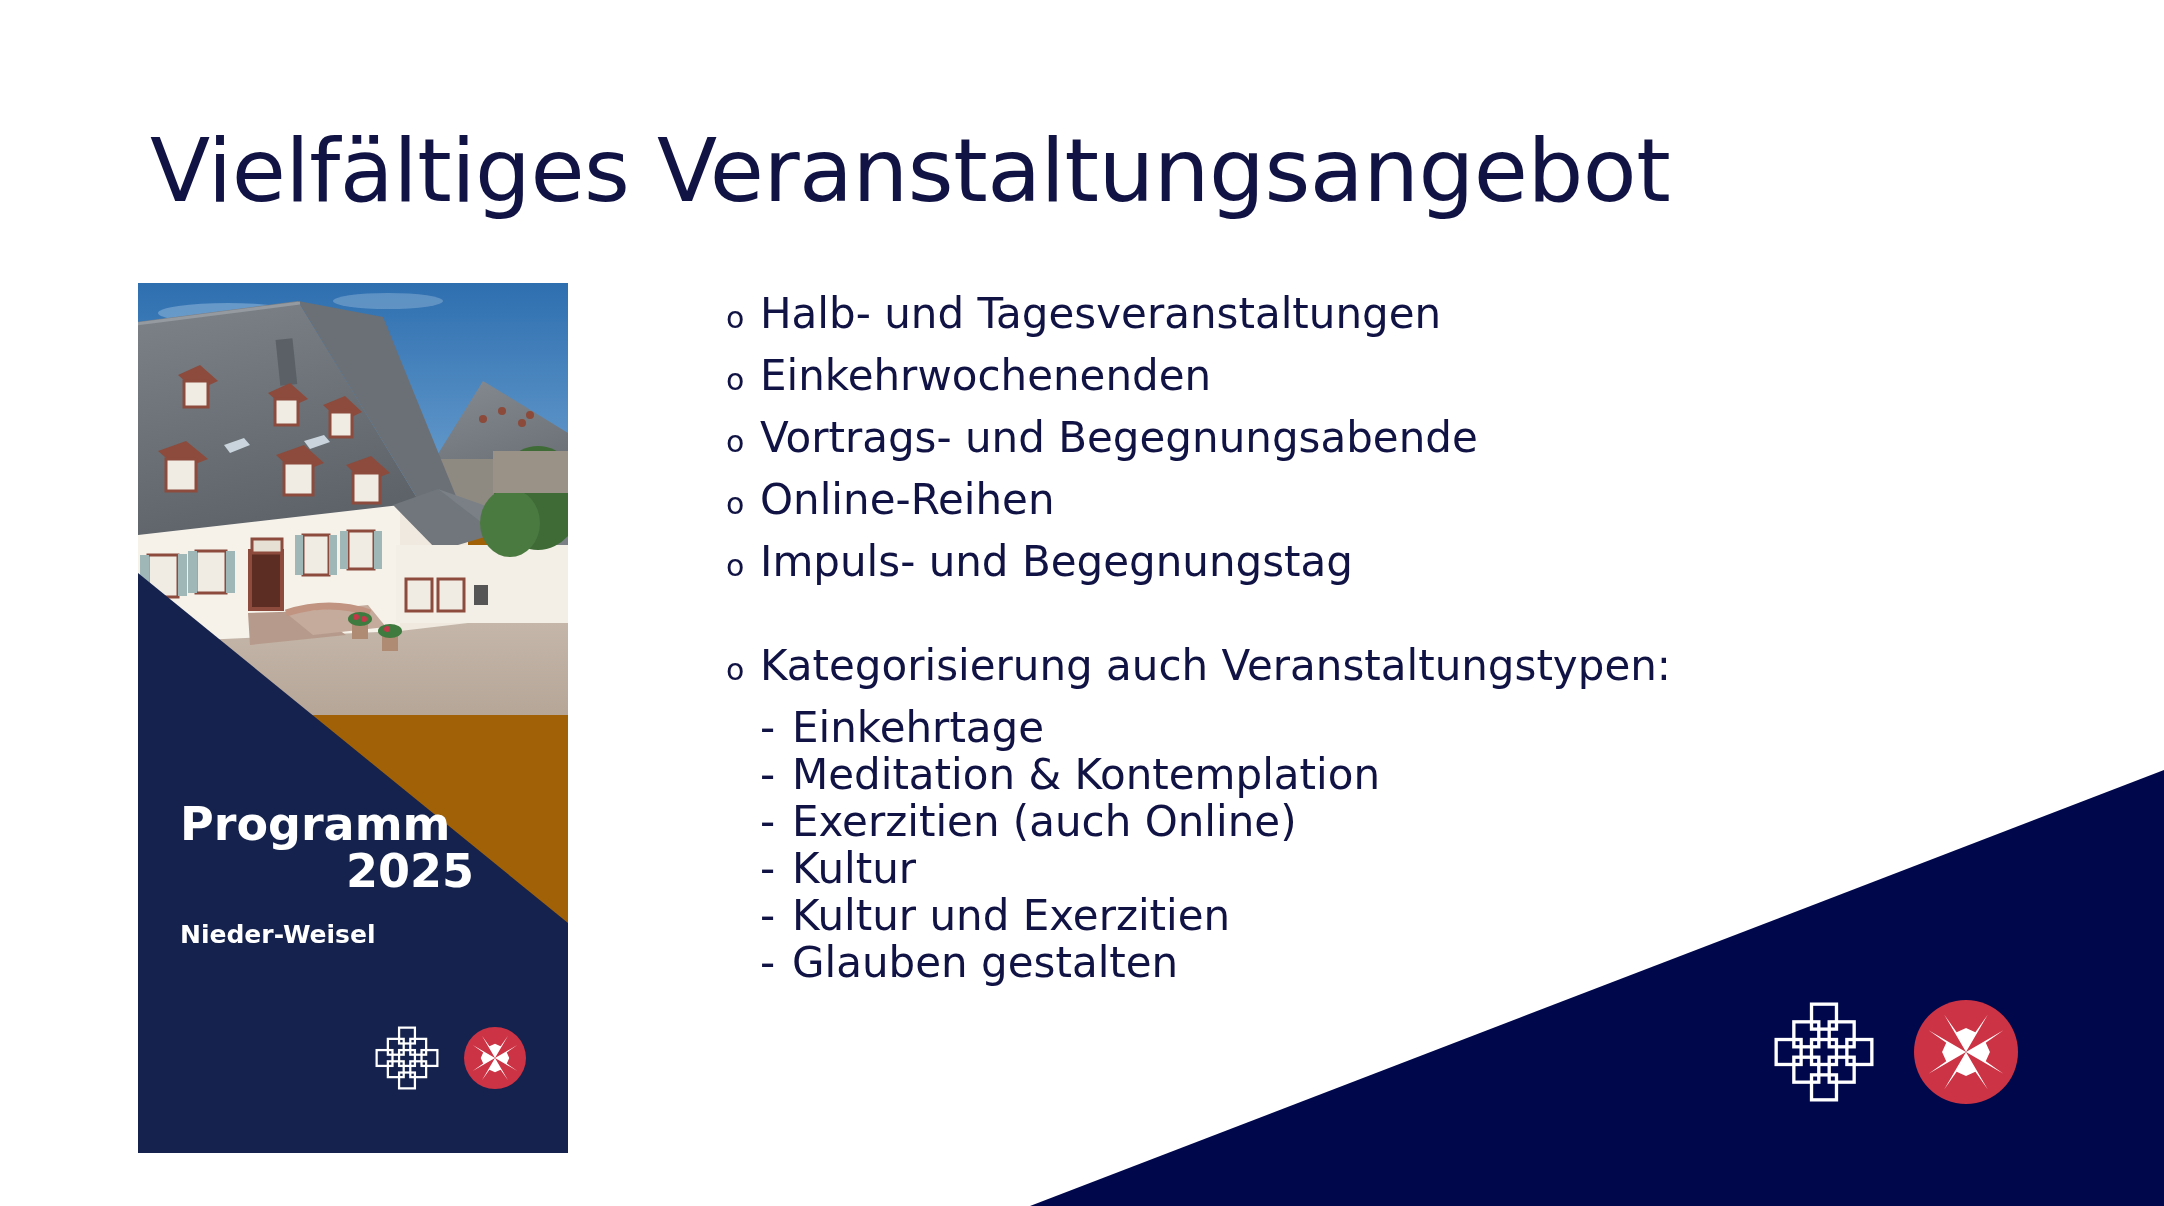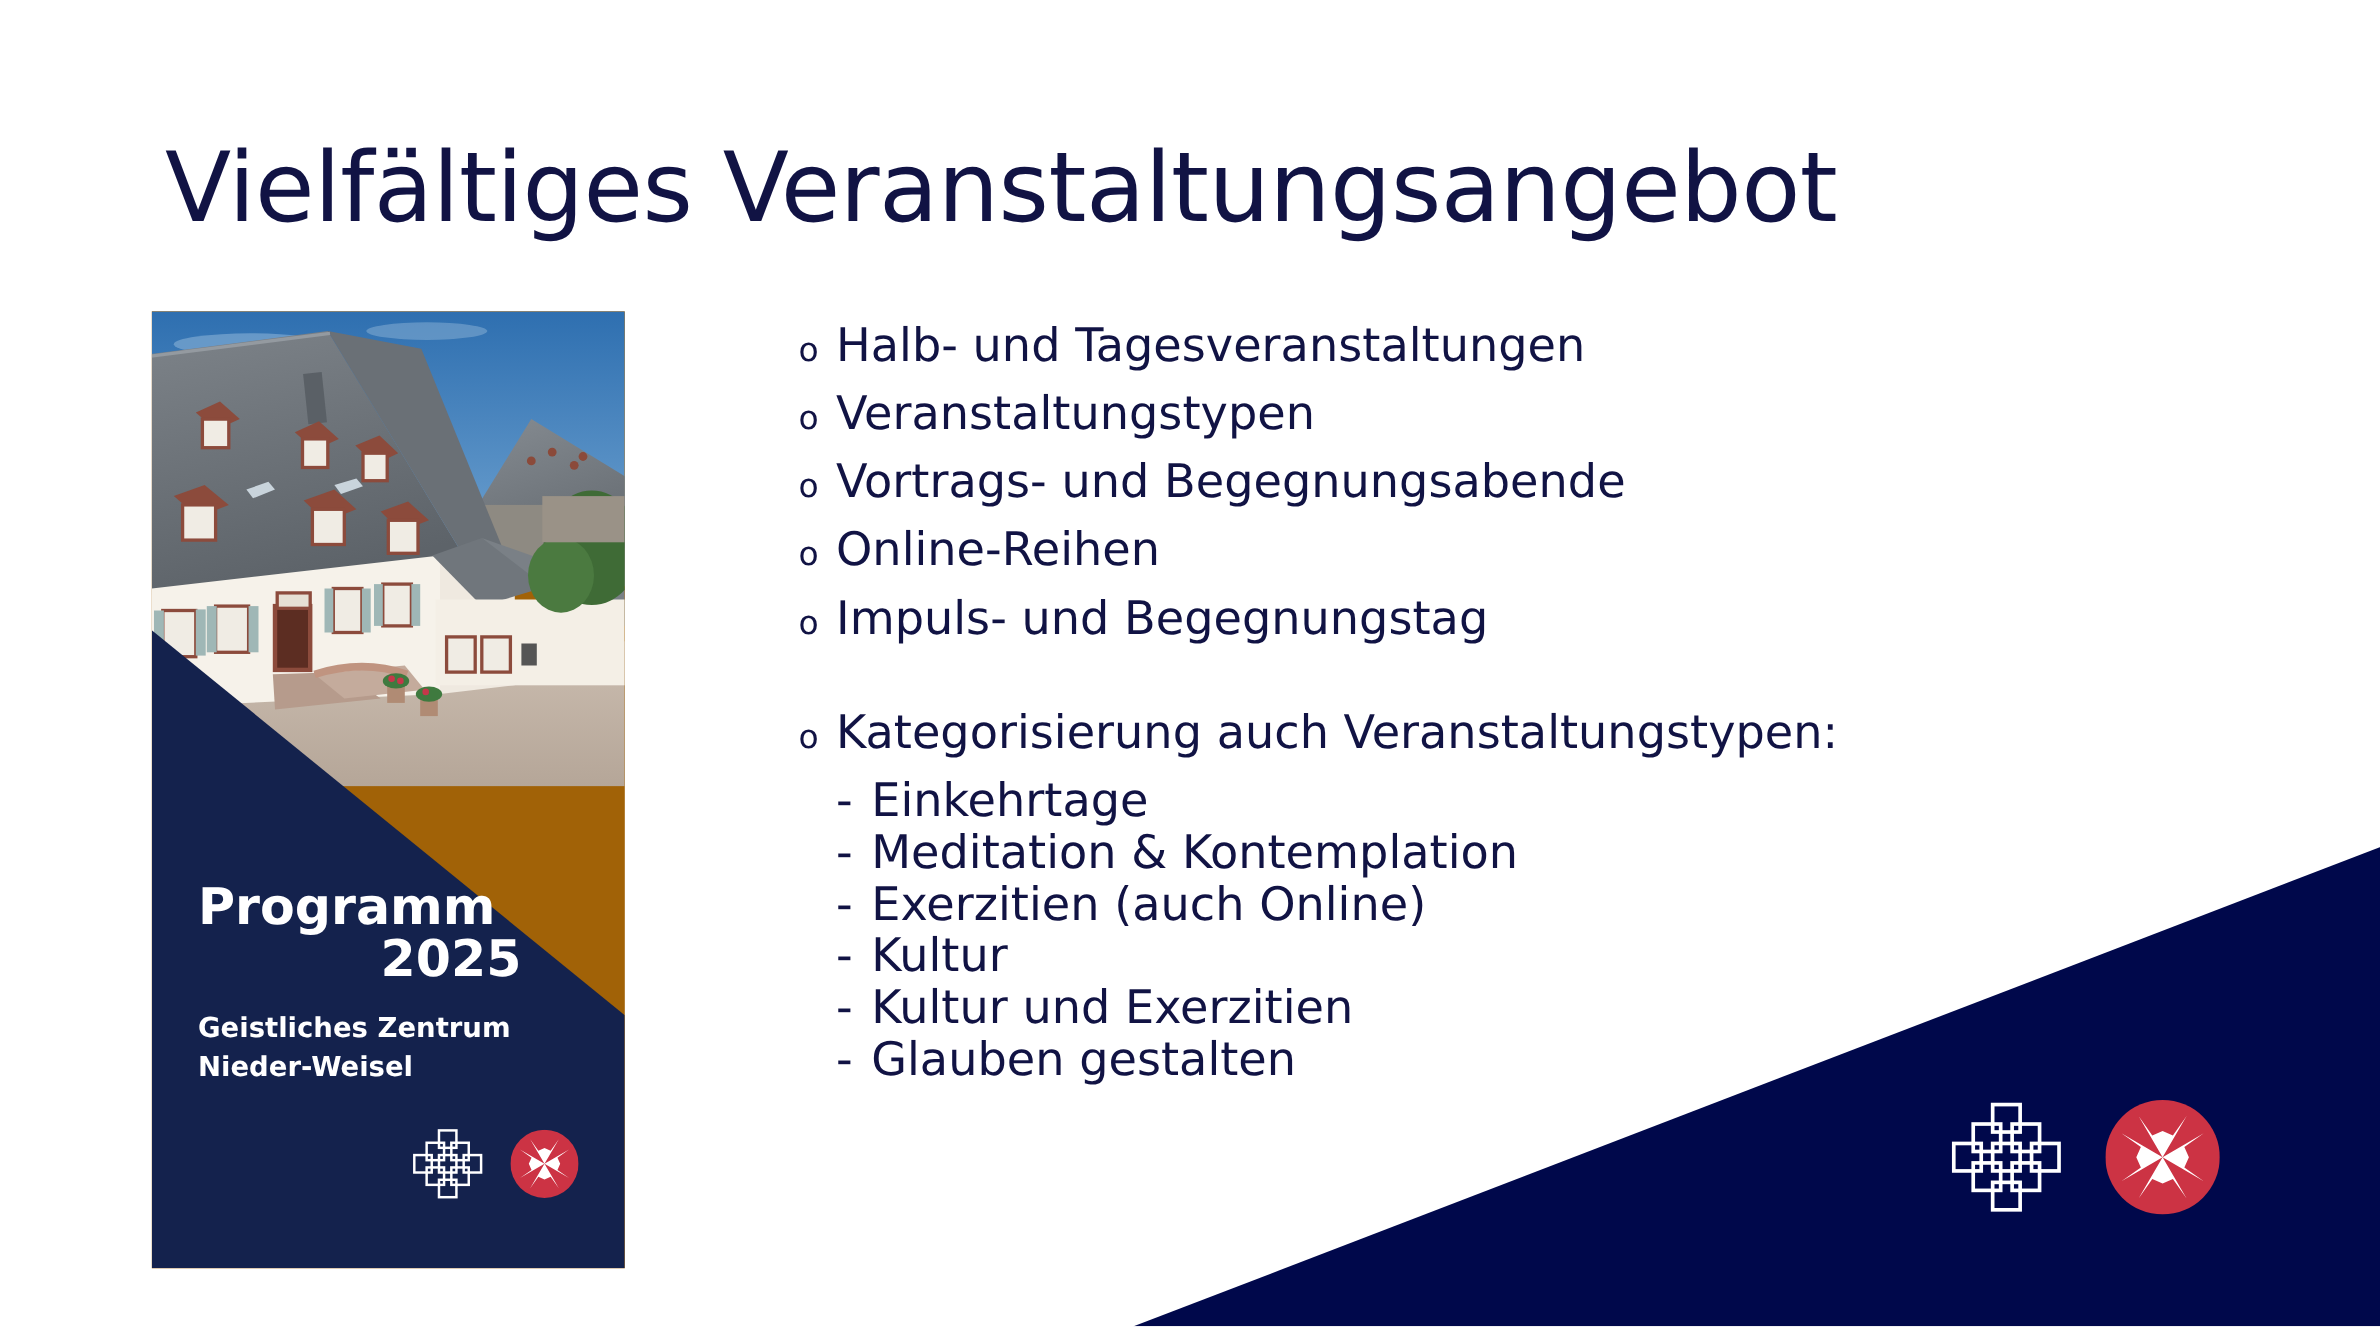--- a/index.html
+++ b/index.html
@@ -294,21 +294,20 @@
         <rect x="355" y="168" width="75" height="42" fill="#9a9287"></rect>
       </svg>
     </div>
 
     <div class="brochure-navy"></div>
 
     <div class="brochure-text">
       <div class="brochure-programm">Programm</div>
       <div class="brochure-year">2025</div>
       <div class="brochure-sub">
-        <div>Geistliches Zentrum</div>
         <div>Nieder-Weisel</div>
       </div>
     </div>
 
     <div class="brochure-logos">
       <span>
         <svg width="66" height="66" viewBox="0 0 100 100" aria-hidden="true">
           <g fill="none" stroke="#ffffff" stroke-width="3.4">
             <rect x="38" y="4" width="24" height="24"></rect>
             <rect x="38" y="72" width="24" height="24"></rect>
@@ -337,21 +336,21 @@
   </div>
 
   <div id="content-list">
 
     <div class="bullet-row">
       <span class="bullet-marker">o</span>
       <span class="bullet-text">Halb- und Tagesveranstaltungen</span>
     </div>
     <div class="bullet-row">
       <span class="bullet-marker">o</span>
-      <span class="bullet-text">Veranstaltungstypen</span>
+      <span class="bullet-text">Einkehrwochenenden</span>
     </div>
     <div class="bullet-row">
       <span class="bullet-marker">o</span>
       <span class="bullet-text">Vortrags- und Begegnungsabende</span>
     </div>
     <div class="bullet-row">
       <span class="bullet-marker">o</span>
       <span class="bullet-text">Online-Reihen</span>
     </div>
     <div class="bullet-row">

